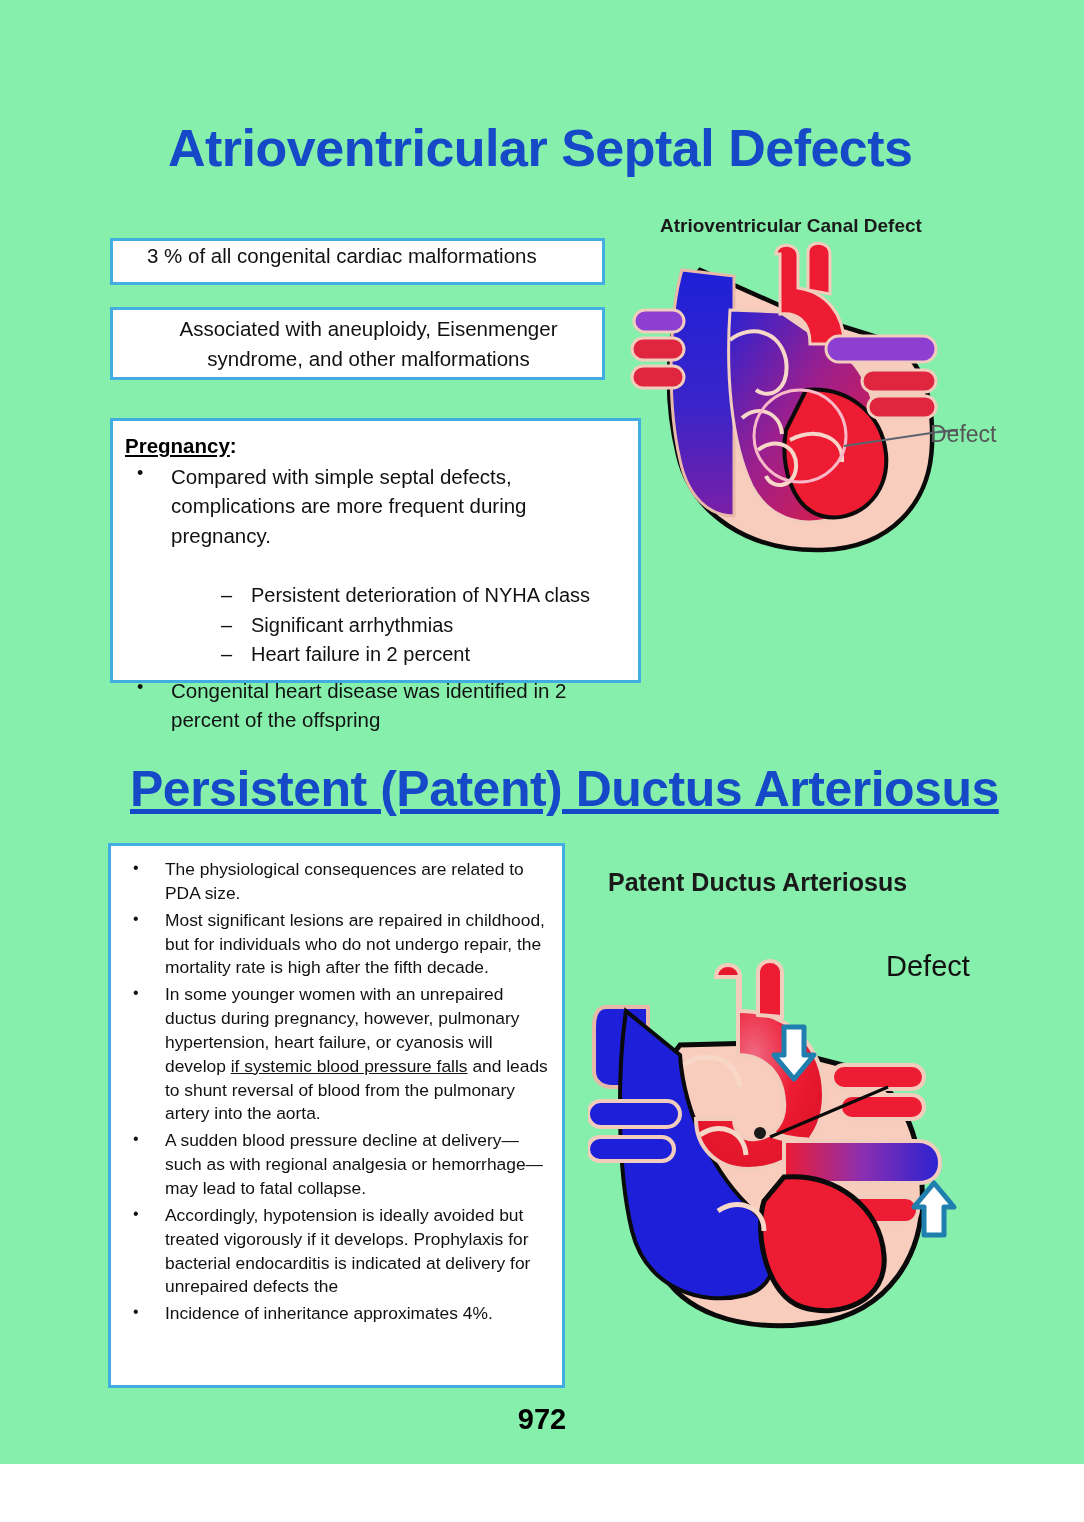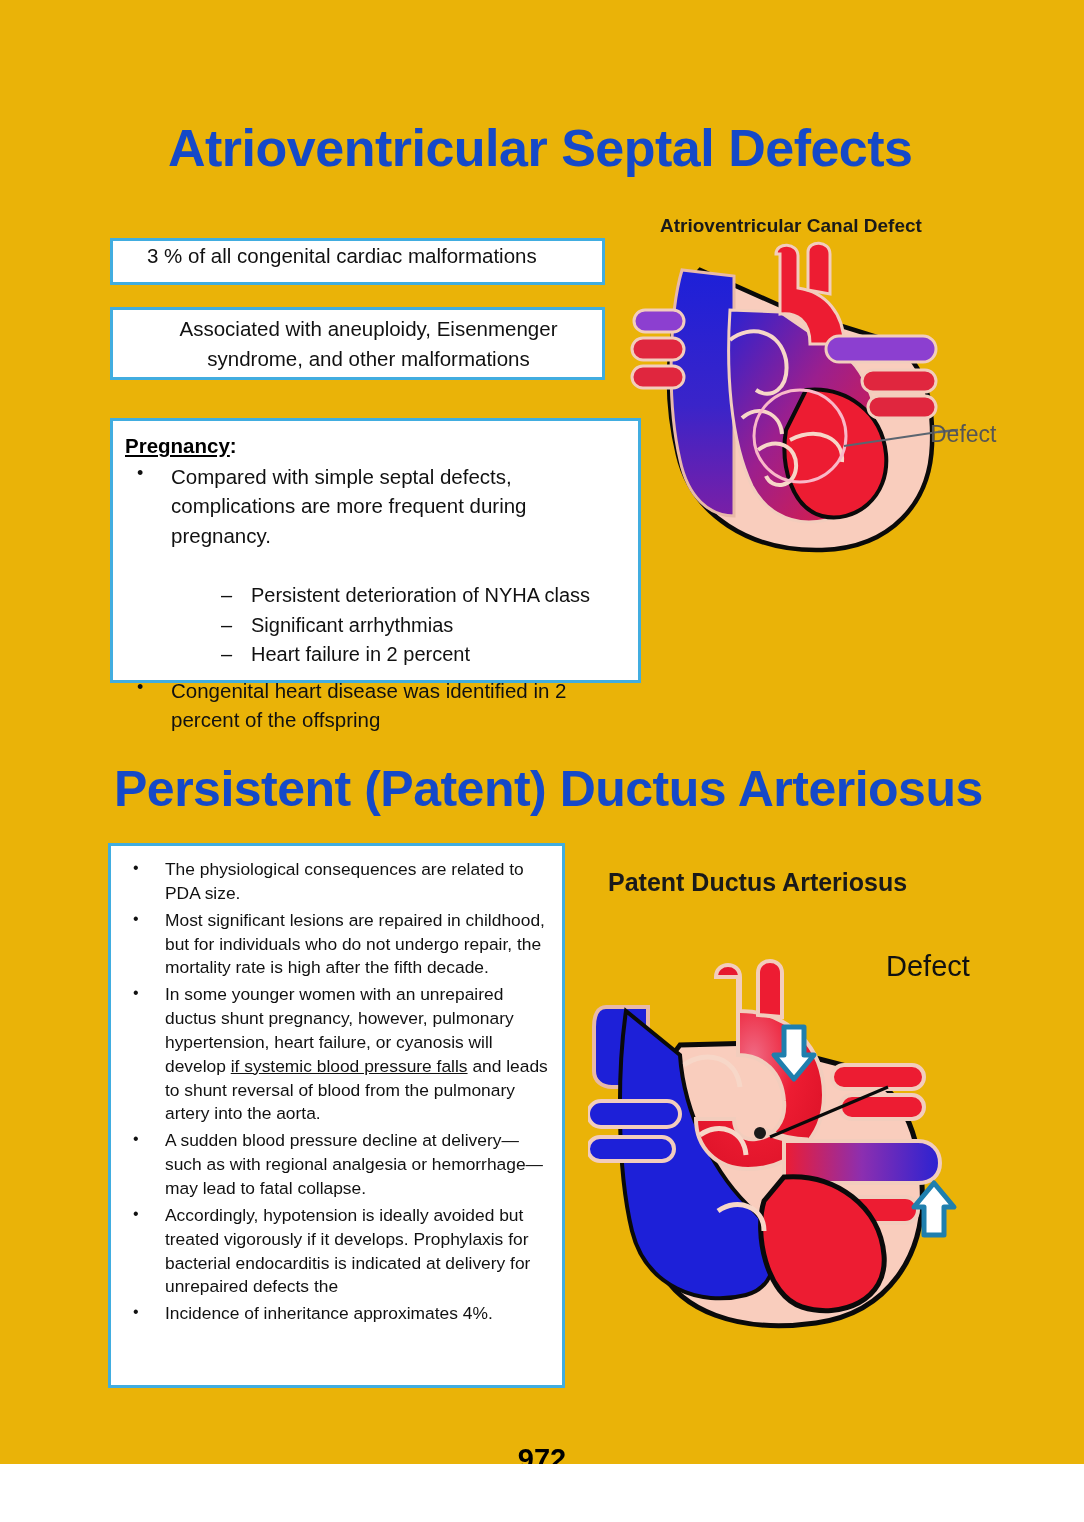--- a/index.html
+++ b/index.html
@@ -6,34 +6,34 @@
   html, body {
     width: 1084px;
     height: 1522px;
     background: #ffffff;
     font-family: "Liberation Sans", sans-serif;
   }
   .page {
     position: relative;
     width: 1084px;
     height: 1464px;
-    background: #eab308;
+    background: #86efac;
     overflow: hidden;
   }
 
   
   .slide-title {
     position: absolute;
     font-weight: bold;
     color: #1549c8;
     letter-spacing: -0.5px;
     white-space: nowrap;
   }
   #title-avsd { left: 168px; top: 118px; font-size: 52px; }
-  #title-pda  { left: 114px; top: 760px; font-size: 50px; }
+  #title-pda  { left: 130px; top: 760px; font-size: 50px; text-decoration: underline; }
 
   
   .callout {
     position: absolute;
     border: 3px solid #41ade0;
     background: #ffffff;
     color: #111111;
     font-size: 20.5px;
     line-height: 1.42;
     padding-left: 22px;
@@ -131,21 +131,21 @@
   #lbl-avsd-defect { left: 930px; top: 421px; font-size: 23px; color:#555; }
   #lbl-pda-defect  { left: 886px; top: 950px; font-size: 29px; color:#111; }
 
   .fig { position: absolute; }
   #fig-avsd { left: 630px; top: 240px; width: 330px; height: 330px; }
   #fig-pda  { left: 588px; top: 915px; width: 380px; height: 420px; }
 
   
   #page-number {
     position: absolute;
-    left: 0; right: 0; top: 1443px;
+    left: 0; right: 0; top: 1403px;
     text-align: center;
     font-size: 29px;
     font-weight: bold;
     color: #000;
   }
 </style>
 </head>
 <body>
 
 <div class="page">
@@ -241,21 +241,21 @@
 
   <div class="callout" id="box-pda">
     <ul class="pdalist">
       <li>
         <span><span>The physiological consequences are related to PDA size.</span></span>
       </li>
       <li>
         <span><span>Most significant lesions are repaired in childhood, but for individuals who do not undergo repair, the mortality rate is high after the fifth decade.</span></span>
       </li>
       <li>
-        <span><span>In some younger women with an unrepaired ductus shunt pregnancy, however, pulmonary hypertension, heart failure, or cyanosis will develop </span><span class="boldu">if systemic blood pressure falls</span><span> and leads to shunt reversal of blood from the pulmonary artery into the aorta.</span></span>
+        <span><span>In some younger women with an unrepaired ductus during pregnancy, however, pulmonary hypertension, heart failure, or cyanosis will develop </span><span class="boldu">if systemic blood pressure falls</span><span> and leads to shunt reversal of blood from the pulmonary artery into the aorta.</span></span>
       </li>
       <li>
         <span><span class="bold">A sudden blood pressure decline at delivery—such as with regional analgesia or hemorrhage—may lead to fatal collapse</span><span>.</span></span>
       </li>
       <li>
         <span><span>Accordingly, hypotension is ideally avoided but treated vigorously if it develops. Prophylaxis for bacterial endocarditis is indicated at delivery for unrepaired defects the</span></span>
       </li>
       <li>
         <span><span>Incidence of inheritance approximates 4%.</span></span>
       </li>

